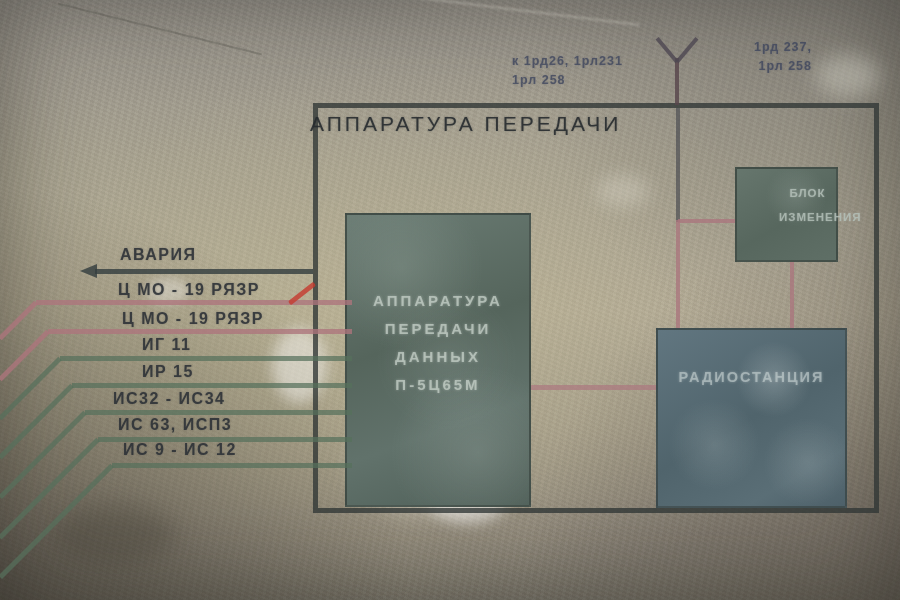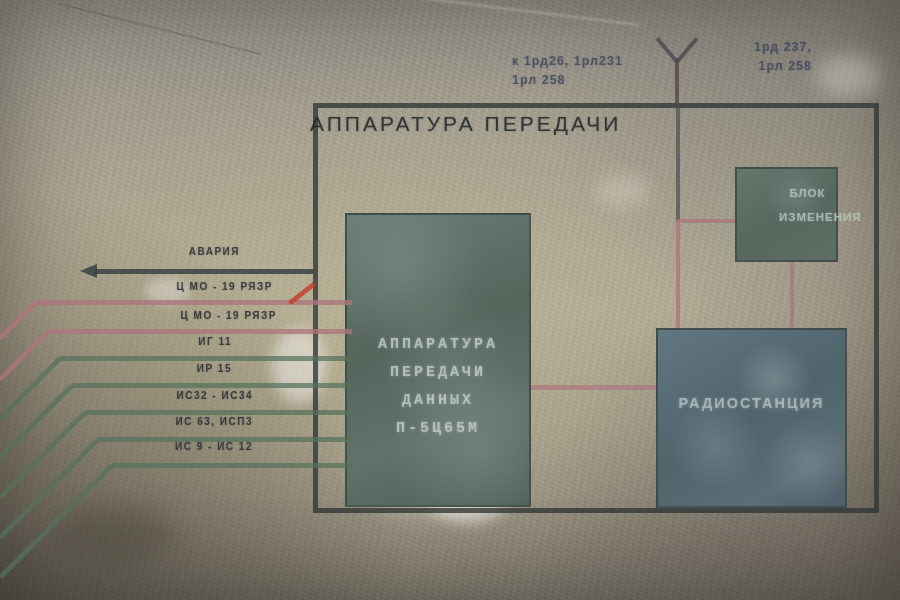--- a/index.html
+++ b/index.html
@@ -57,42 +57,42 @@
   .pbox{position:absolute;box-sizing:border-box;border:2px solid rgba(42,50,46,.5);
     text-align:center;font-weight:bold;}
   .box-center{left:345px;top:213px;width:186px;height:294px;
     background:
       radial-gradient(circle at 30% 18%, rgba(175,190,180,.22), transparent 30%),
       radial-gradient(circle at 72% 82%, rgba(205,215,210,.18), transparent 32%),
       radial-gradient(circle at 55% 50%, rgba(220,230,225,.10), transparent 40%),
       linear-gradient(160deg,#6b7c74,#55655c 42%,#61726b 70%,#4f5f58);}
   .box-center .bl{color:rgba(197,208,200,.74);font-size:15px;letter-spacing:3px;
     line-height:28px;text-shadow:0 0 3px rgba(210,220,212,.45);}
-  .box-center .pad{padding-top:116px;font-family:Liberation Mono, monospace;}
+  .box-center .pad{padding-top:72px;}
   .box-power{left:735px;top:167px;width:103px;height:95px;
     background:
       radial-gradient(circle at 60% 30%, rgba(190,200,195,.18), transparent 35%),
       linear-gradient(150deg,#66766d,#57675e 55%,#5f6f66);}
   .box-power .bl{color:rgba(180,192,185,.8);font-size:11.5px;letter-spacing:1px;
     line-height:24px;text-shadow:0 0 2px rgba(200,210,205,.4);padding-left:42px;}
   .box-power .pad{padding-top:12px;}
   .box-radio{left:656px;top:328px;width:191px;height:180px;
     background:
       radial-gradient(circle at 62% 28%, rgba(235,242,242,.22), transparent 22%),
       radial-gradient(circle at 30% 65%, rgba(225,235,235,.16), transparent 26%),
       radial-gradient(circle at 80% 75%, rgba(230,238,238,.14), transparent 22%),
       linear-gradient(150deg,#617680,#50646c 50%,#5a6e76 80%,#4d6069);}
-  .box-radio .bl1{padding-top:58px;color:rgba(196,207,207,.62);font-size:14.5px;
+  .box-radio .bl1{padding-top:32px;color:rgba(196,207,207,.62);font-size:14.5px;
     letter-spacing:2px;line-height:30px;text-shadow:0 0 3px rgba(210,220,220,.4);}
   .box-radio .bl2{color:rgba(196,207,207,.42);font-size:14px;letter-spacing:2px;
     line-height:30px;text-shadow:0 0 3px rgba(210,220,220,.3);}
 
   
-  .ch-label{position:absolute;color:rgba(43,48,54,.86);font-weight:bold;font-size:10px;
-    letter-spacing:1.5px;text-align:right;white-space:nowrap;
+  .ch-label{position:absolute;color:rgba(43,48,54,.86);font-weight:bold;font-size:16px;
+    letter-spacing:1.5px;text-align:left;white-space:nowrap;
     text-shadow:0 0 2px rgba(43,48,54,.3);}
   .ch-line,.ch-diag{position:absolute;height:5px;}
   .ch-diag{transform-origin:100% 50%;transform:rotate(-45deg);}
   .c-dark{background:rgba(52,62,64,.82);}
   .c-pink{background:rgba(173,116,124,.78);}
   .c-green{background:rgba(86,112,92,.72);}
 
   .lab0{left:120px;top:246px;width:120px;}
   .lin0{left:95px;top:269px;width:218px;}
   .ah0{position:absolute;left:80px;top:264px;width:0;height:0;

